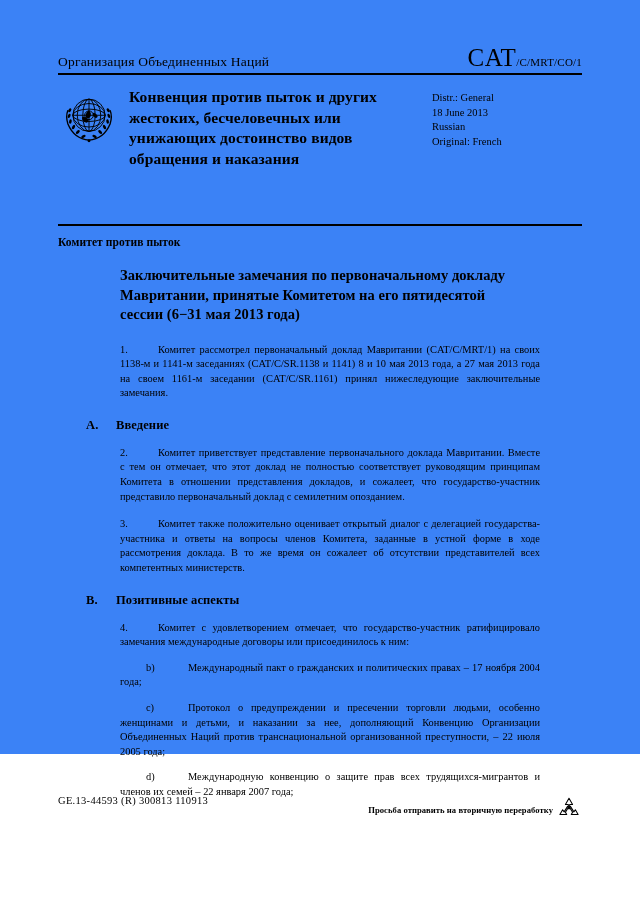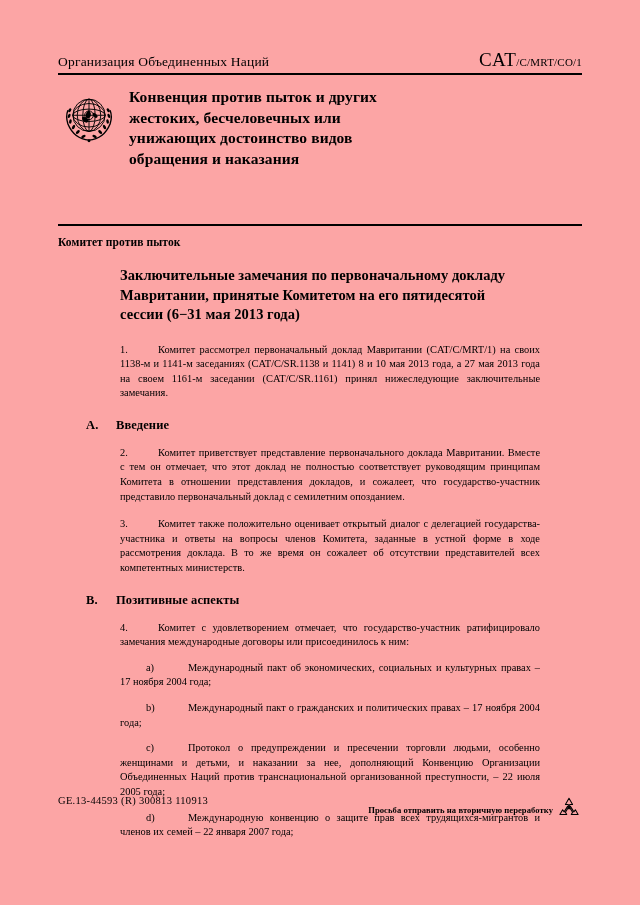--- a/index.html
+++ b/index.html
@@ -13,22 +13,22 @@
     font-family: "Liberation Serif", "DejaVu Serif", serif;
     color: #000000;
     position: relative;
     overflow: hidden;
   }
 
   .page {
     position: absolute;
     left: 0; top: 0;
     width: 640px;
-    height: 905px;
-    background: #fca5a5;
+    height: 754px;
+    background: #3b82f6;
   }
 
   
   .masthead {
     position: absolute;
     left: 58px;
     top: 48px;
     width: 524px;
   }
   .mast-top {
@@ -43,21 +43,21 @@
     line-height: 16px;
     white-space: nowrap;
   }
   .symbol {
     font-size: 13px;
     line-height: 16px;
     white-space: nowrap;
     letter-spacing: 0.1px;
   }
   .symbol .sym-big {
-    font-size: 19px;
+    font-size: 25px;
     letter-spacing: 0.5px;
   }
   .symbol .sym-small {
     font-size: 11px;
     letter-spacing: 0.2px;
   }
 
   .rule-thick {
     border: 0;
     border-top: 2.2px solid #000;
@@ -256,20 +256,26 @@
             <ellipse cx="75" cy="63" rx="3.8" ry="2.2" transform="rotate(60 75 63)"></ellipse>
             <ellipse cx="68" cy="71" rx="3.8" ry="2.2" transform="rotate(45 68 71)"></ellipse>
             <ellipse cx="59" cy="78" rx="3.8" ry="2.2" transform="rotate(28 59 78)"></ellipse>
             <circle cx="50" cy="85" r="2.4"></circle>
           </g>
         </svg>
       </div>
 
       <div class="conv-title">Конвенция против пыток и других жестоких, бесчеловечных или унижающих достоинство видов обращения и наказания</div>
 
+      <div class="distr">
+        <div>Distr.: General</div>
+        <div>18 June 2013</div>
+        <div>Russian</div>
+        <div>Original: French</div>
+      </div>
     </div>
   </div>
 
   <hr class="rule-mid">
 
   <div class="committee">Комитет против пыток</div>
 
   <div class="content">
 
     <div class="doc-title">Заключительные замечания по первоначальному докладу Мавритании, принятые Комитетом на его пятидесятой сессии (6−31 мая 2013 года)</div>
@@ -299,25 +305,20 @@
     <div class="section-head">
       <span class="section-letter">B.</span><span>Позитивные аспекты</span>
     </div>
 
     <div class="para-wrap">
       <p class="para">
         <span class="para-num">4.</span><span>Комитет с удовлетворением отмечает, что государство-участник ратифицировало замечания международные договоры или присоединилось к ним:</span>
       </p>
     </div>
 
-    <div class="sub-item">
-      <p class="sub">
-        <span class="sub-letter">a)</span><span>Международный пакт об экономических, социальных и культурных правах – 17 ноября 2004 года;</span>
-      </p>
-    </div>
 
     <div class="sub-item">
       <p class="sub">
         <span class="sub-letter">b)</span><span>Международный пакт о гражданских и политических правах – 17 ноября 2004 года;</span>
       </p>
     </div>
 
     <div class="sub-item">
       <p class="sub">
         <span class="sub-letter">c)</span><span>Протокол о предупреждении и пресечении торговли людьми, особенно женщинами и детьми, и наказании за нее, дополняющий Конвенцию Организации Объединенных Наций против транснациональной организованной преступности, – 22 июля 2005 года;</span>

